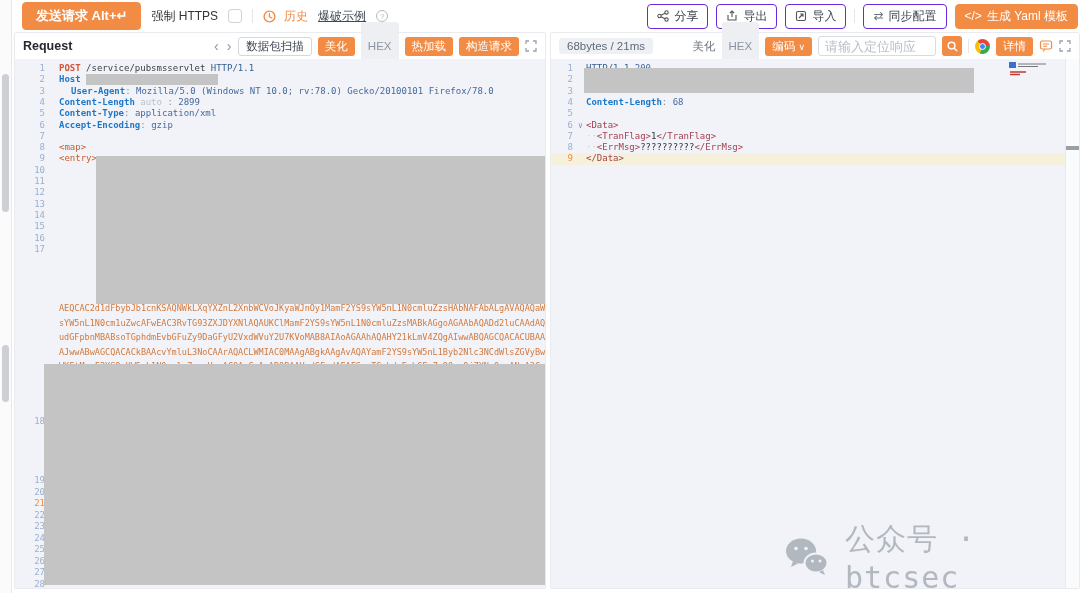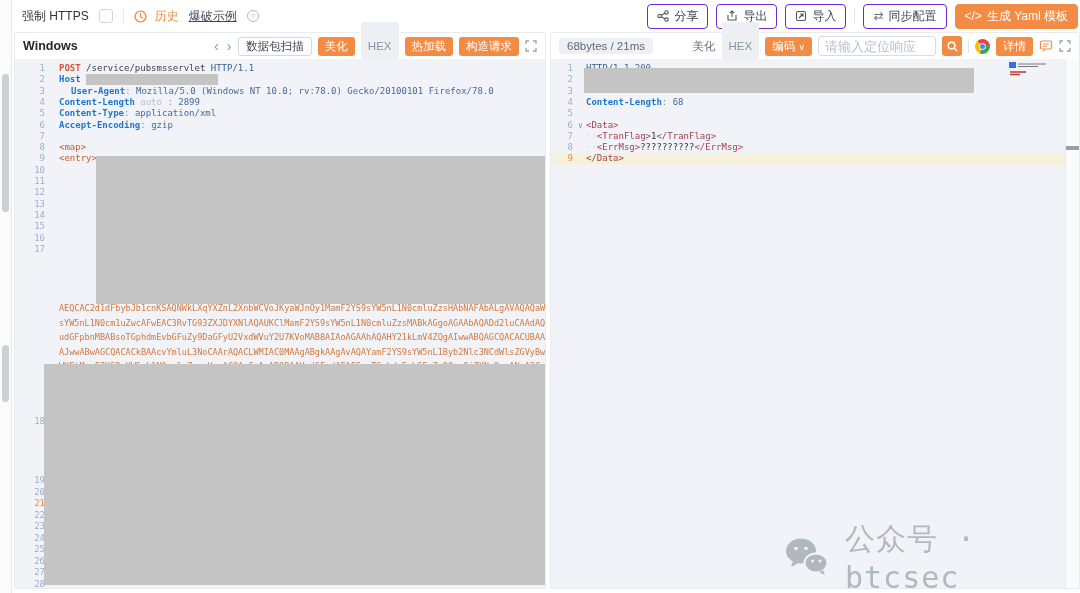--- a/index.html
+++ b/index.html
@@ -90,20 +90,21 @@
 
 <div class="screen">
 
   <div class="left-strip">
     <div class="thumb thumb1"></div>
     <div class="thumb thumb2"></div>
   </div>
 
   <div class="topbar">
     <div class="tb-left">
+      <button class="btn btn-primary">发送请求 Alt+↵</button>
       <span style="color:#333;">强制 HTTPS</span>
       <span class="checkbox"></span>
       <span class="vdiv"></span>
       <span class="history">
         <span class="ic">
           <svg width="13" height="13" viewBox="0 0 13 13">
               <circle cx="6.5" cy="6.5" r="5.4" fill="none" stroke="#f28b44" stroke-width="1.4"></circle>
               <path d="M6.5 3.4v3.3l2.3 1.3" fill="none" stroke="#f28b44" stroke-width="1.3" stroke-linecap="round"></path>
             </svg>
         </span>
@@ -149,21 +150,21 @@
       </button>
       <button class="btn btn-accent">
         <span class="glyph">&lt;/&gt;</span>
         <span>生成 Yaml 模板</span>
       </button>
     </div>
   </div>
 
   <div class="panel panel-left">
     <div class="panel-header">
-      <span class="ph-title">Windows</span>
+      <span class="ph-title">Request</span>
       <div class="ph-right">
         <span class="nav-ar">‹</span>
         <span class="nav-ar">›</span>
         <span class="chip-outline">数据包扫描</span>
         <span class="chip-orange">美化</span>
         <span class="chip-gray">HEX</span>
         <span class="chip-orange">热加载</span>
         <span class="chip-orange">构造请求</span>
         <span class="ic">
           <svg width="12" height="12" viewBox="0 0 12 12">

